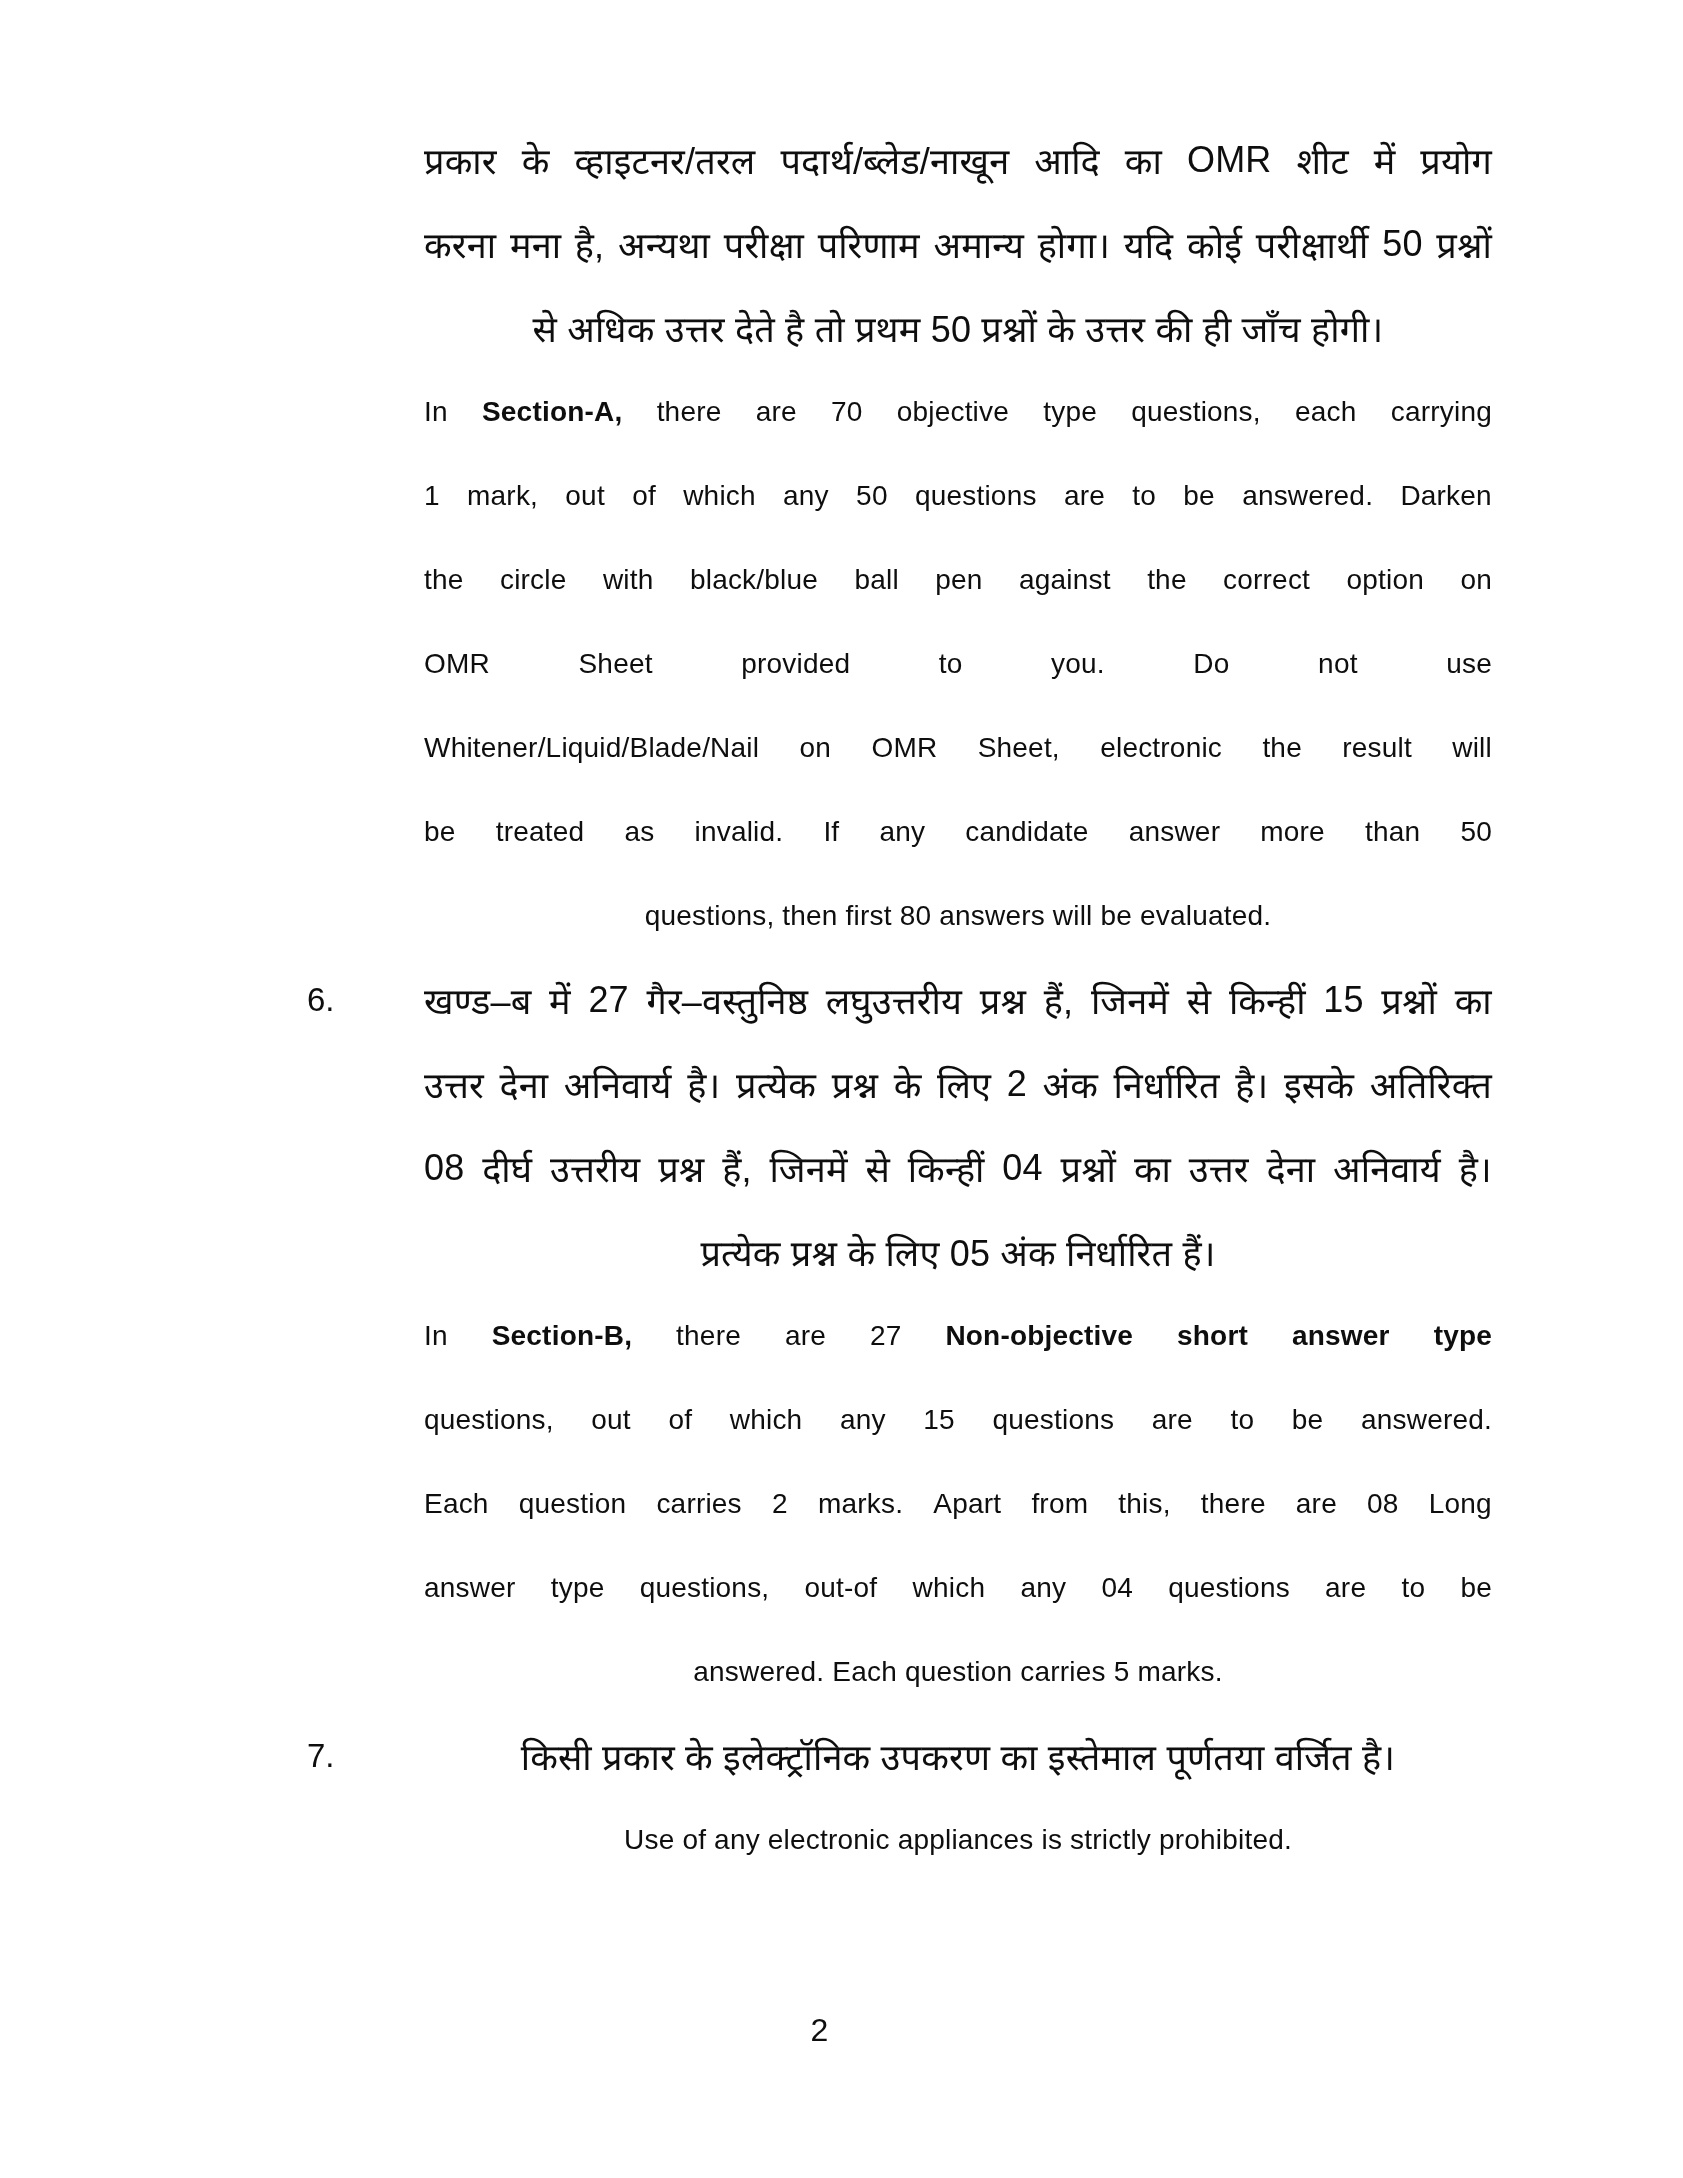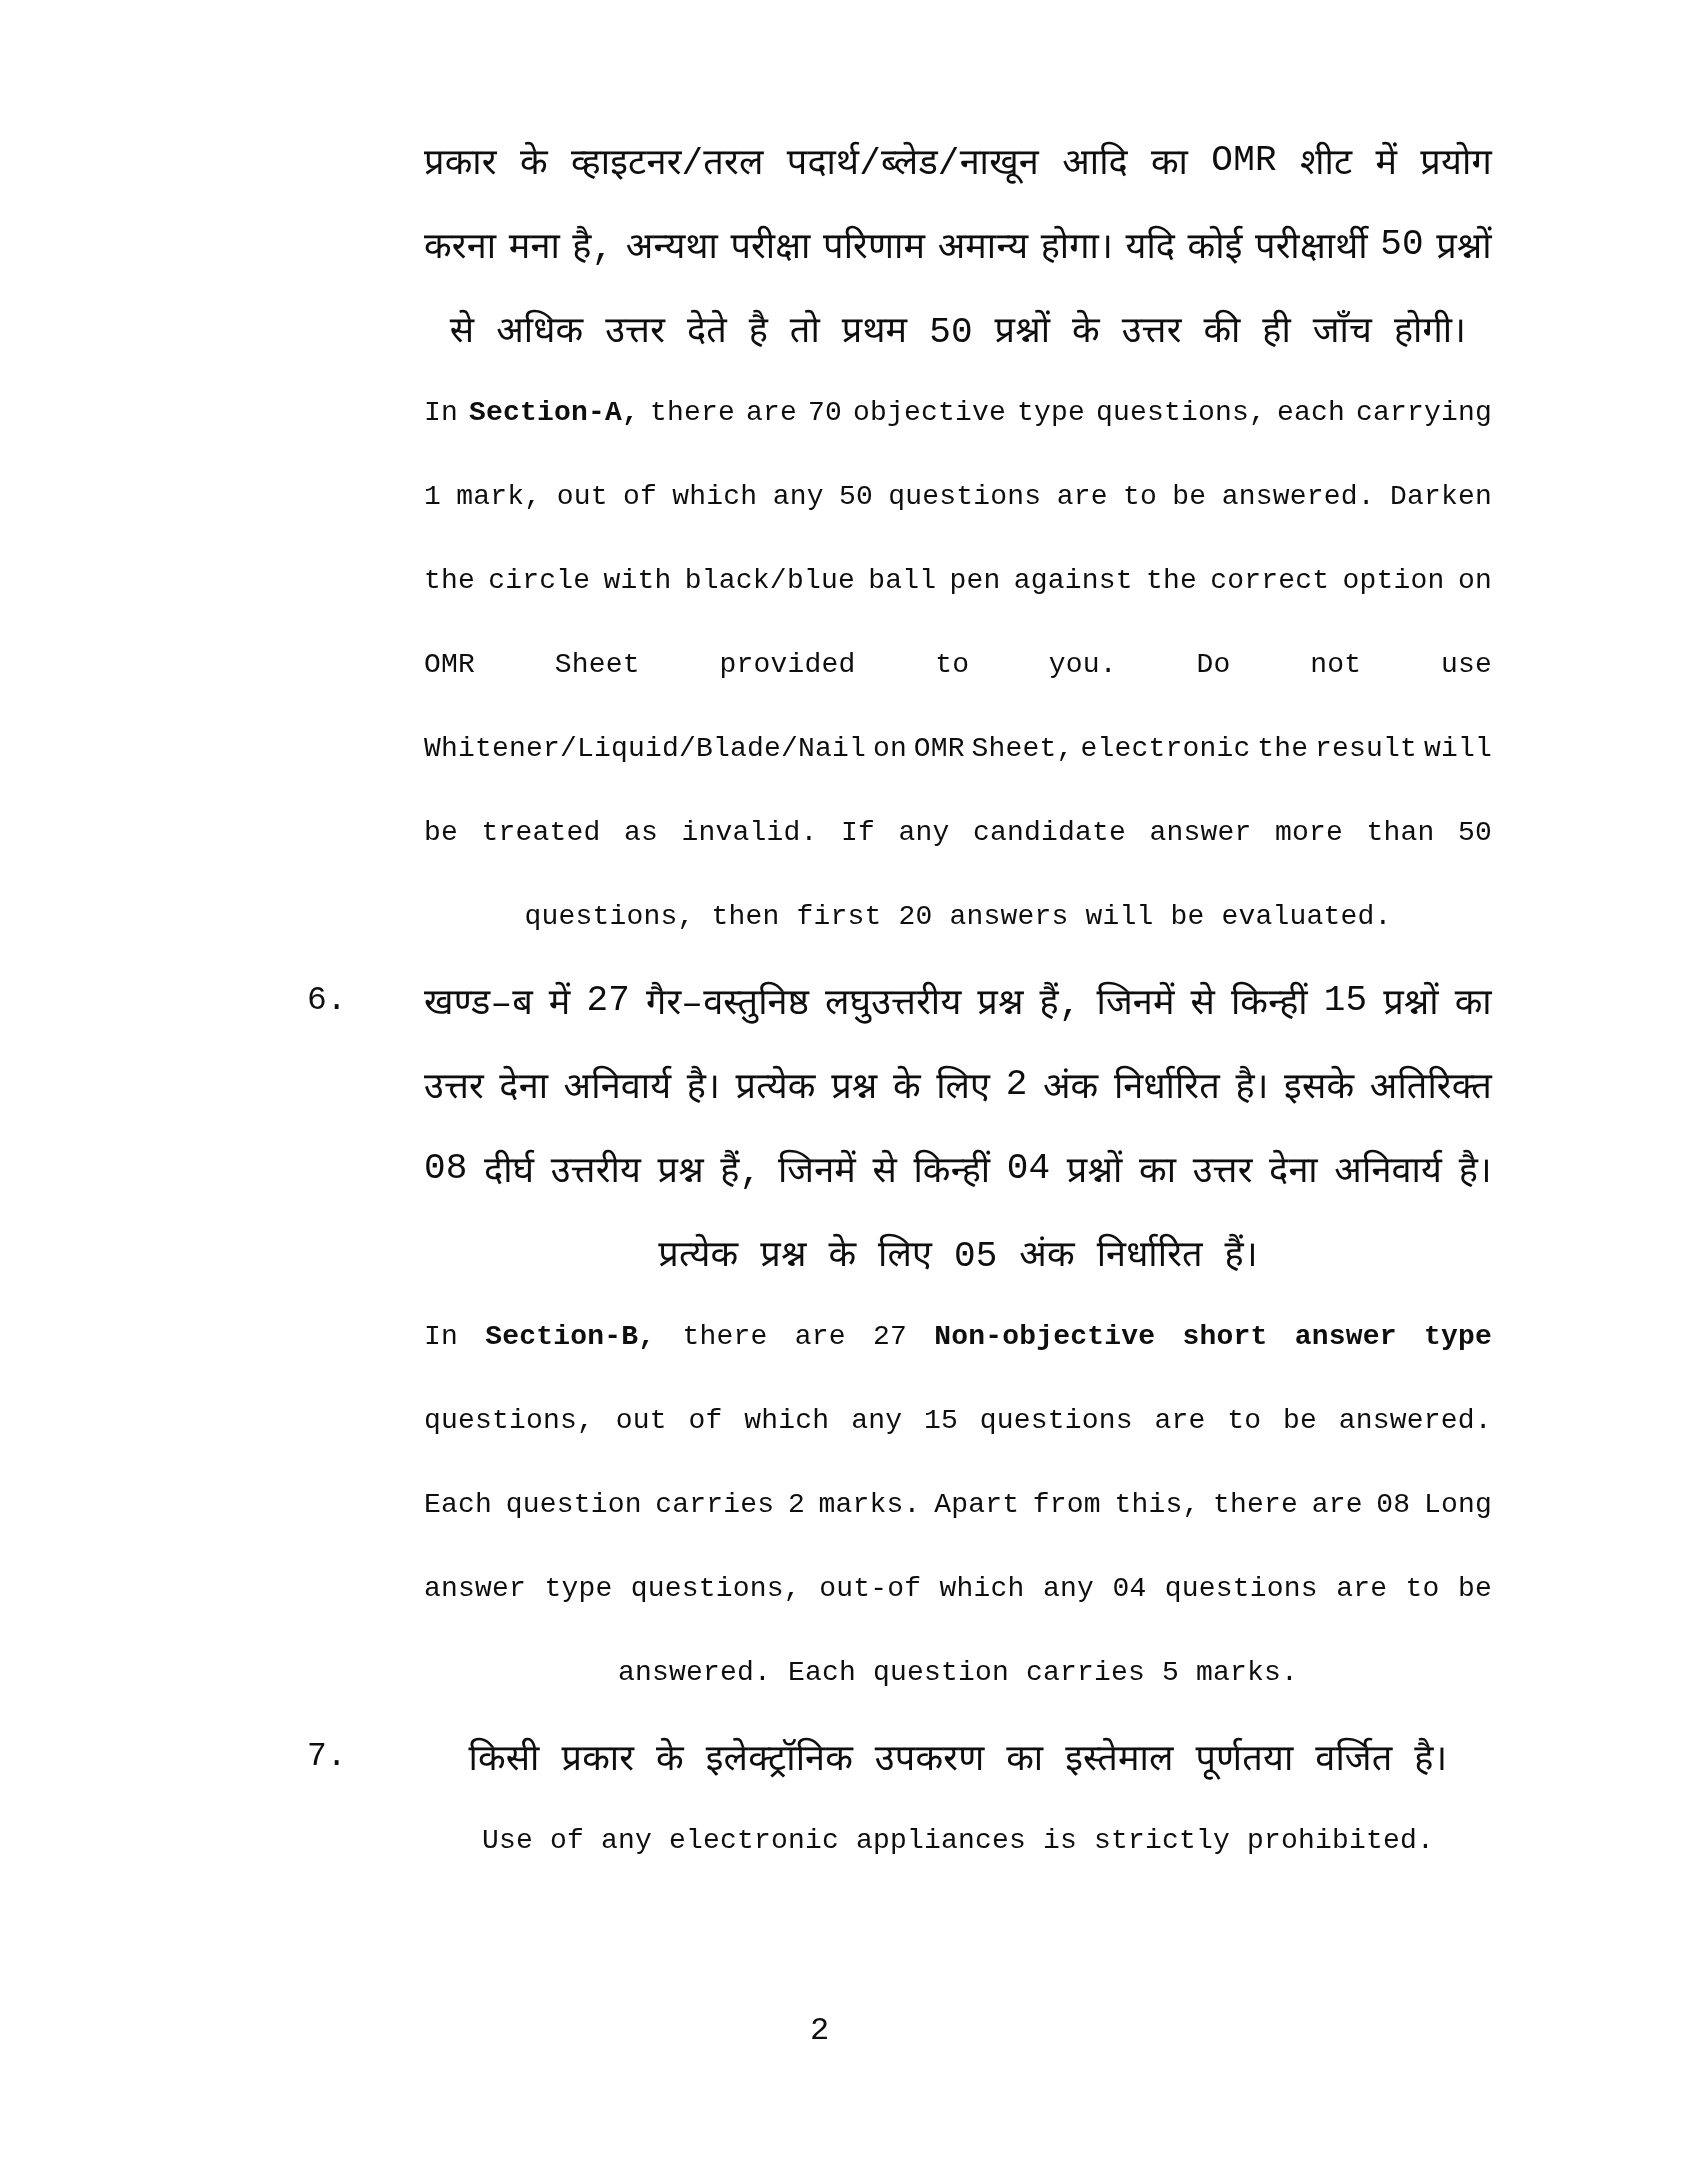--- a/index.html
+++ b/index.html
@@ -1,21 +1,21 @@
 <!DOCTYPE html>
 <html lang="en"><head>
 <meta charset="utf-8">
 <style>
   html, body { margin: 0; padding: 0; background: #e8e8e8; }
   .page {
     position: relative;
     width: 1683px;
     height: 2178px;
     background: #ffffff;
-    font-family: Liberation Mono, monospace;
+    font-family: Liberation Sans, sans-serif;
     color: #0e0e0e;
     overflow: hidden;
   }
   .text-column {
     position: absolute;
     left: 424px;
     top: 118px;
     width: 1068px;
   }
   .line {
@@ -153,21 +153,21 @@
         <span>invalid.</span>
         <span>If</span>
         <span>any</span>
         <span>candidate</span>
         <span>answer</span>
         <span>more</span>
         <span>than</span>
         <span>50</span>
       </div>
       <div class="line left en" lang="en">
-        <span>questions, then first 20 answers will be evaluated.</span>
+        <span>questions, then first 80 answers will be evaluated.</span>
       </div>
       <div class="line just hi" lang="hi">
         <span class="item-num">6.</span>
         <span>खण्ड–ब</span>
         <span>में</span>
         <span>27</span>
         <span>गैर–वस्तुनिष्ठ</span>
         <span>लघुउत्तरीय</span>
         <span>प्रश्न</span>
         <span>हैं,</span>

